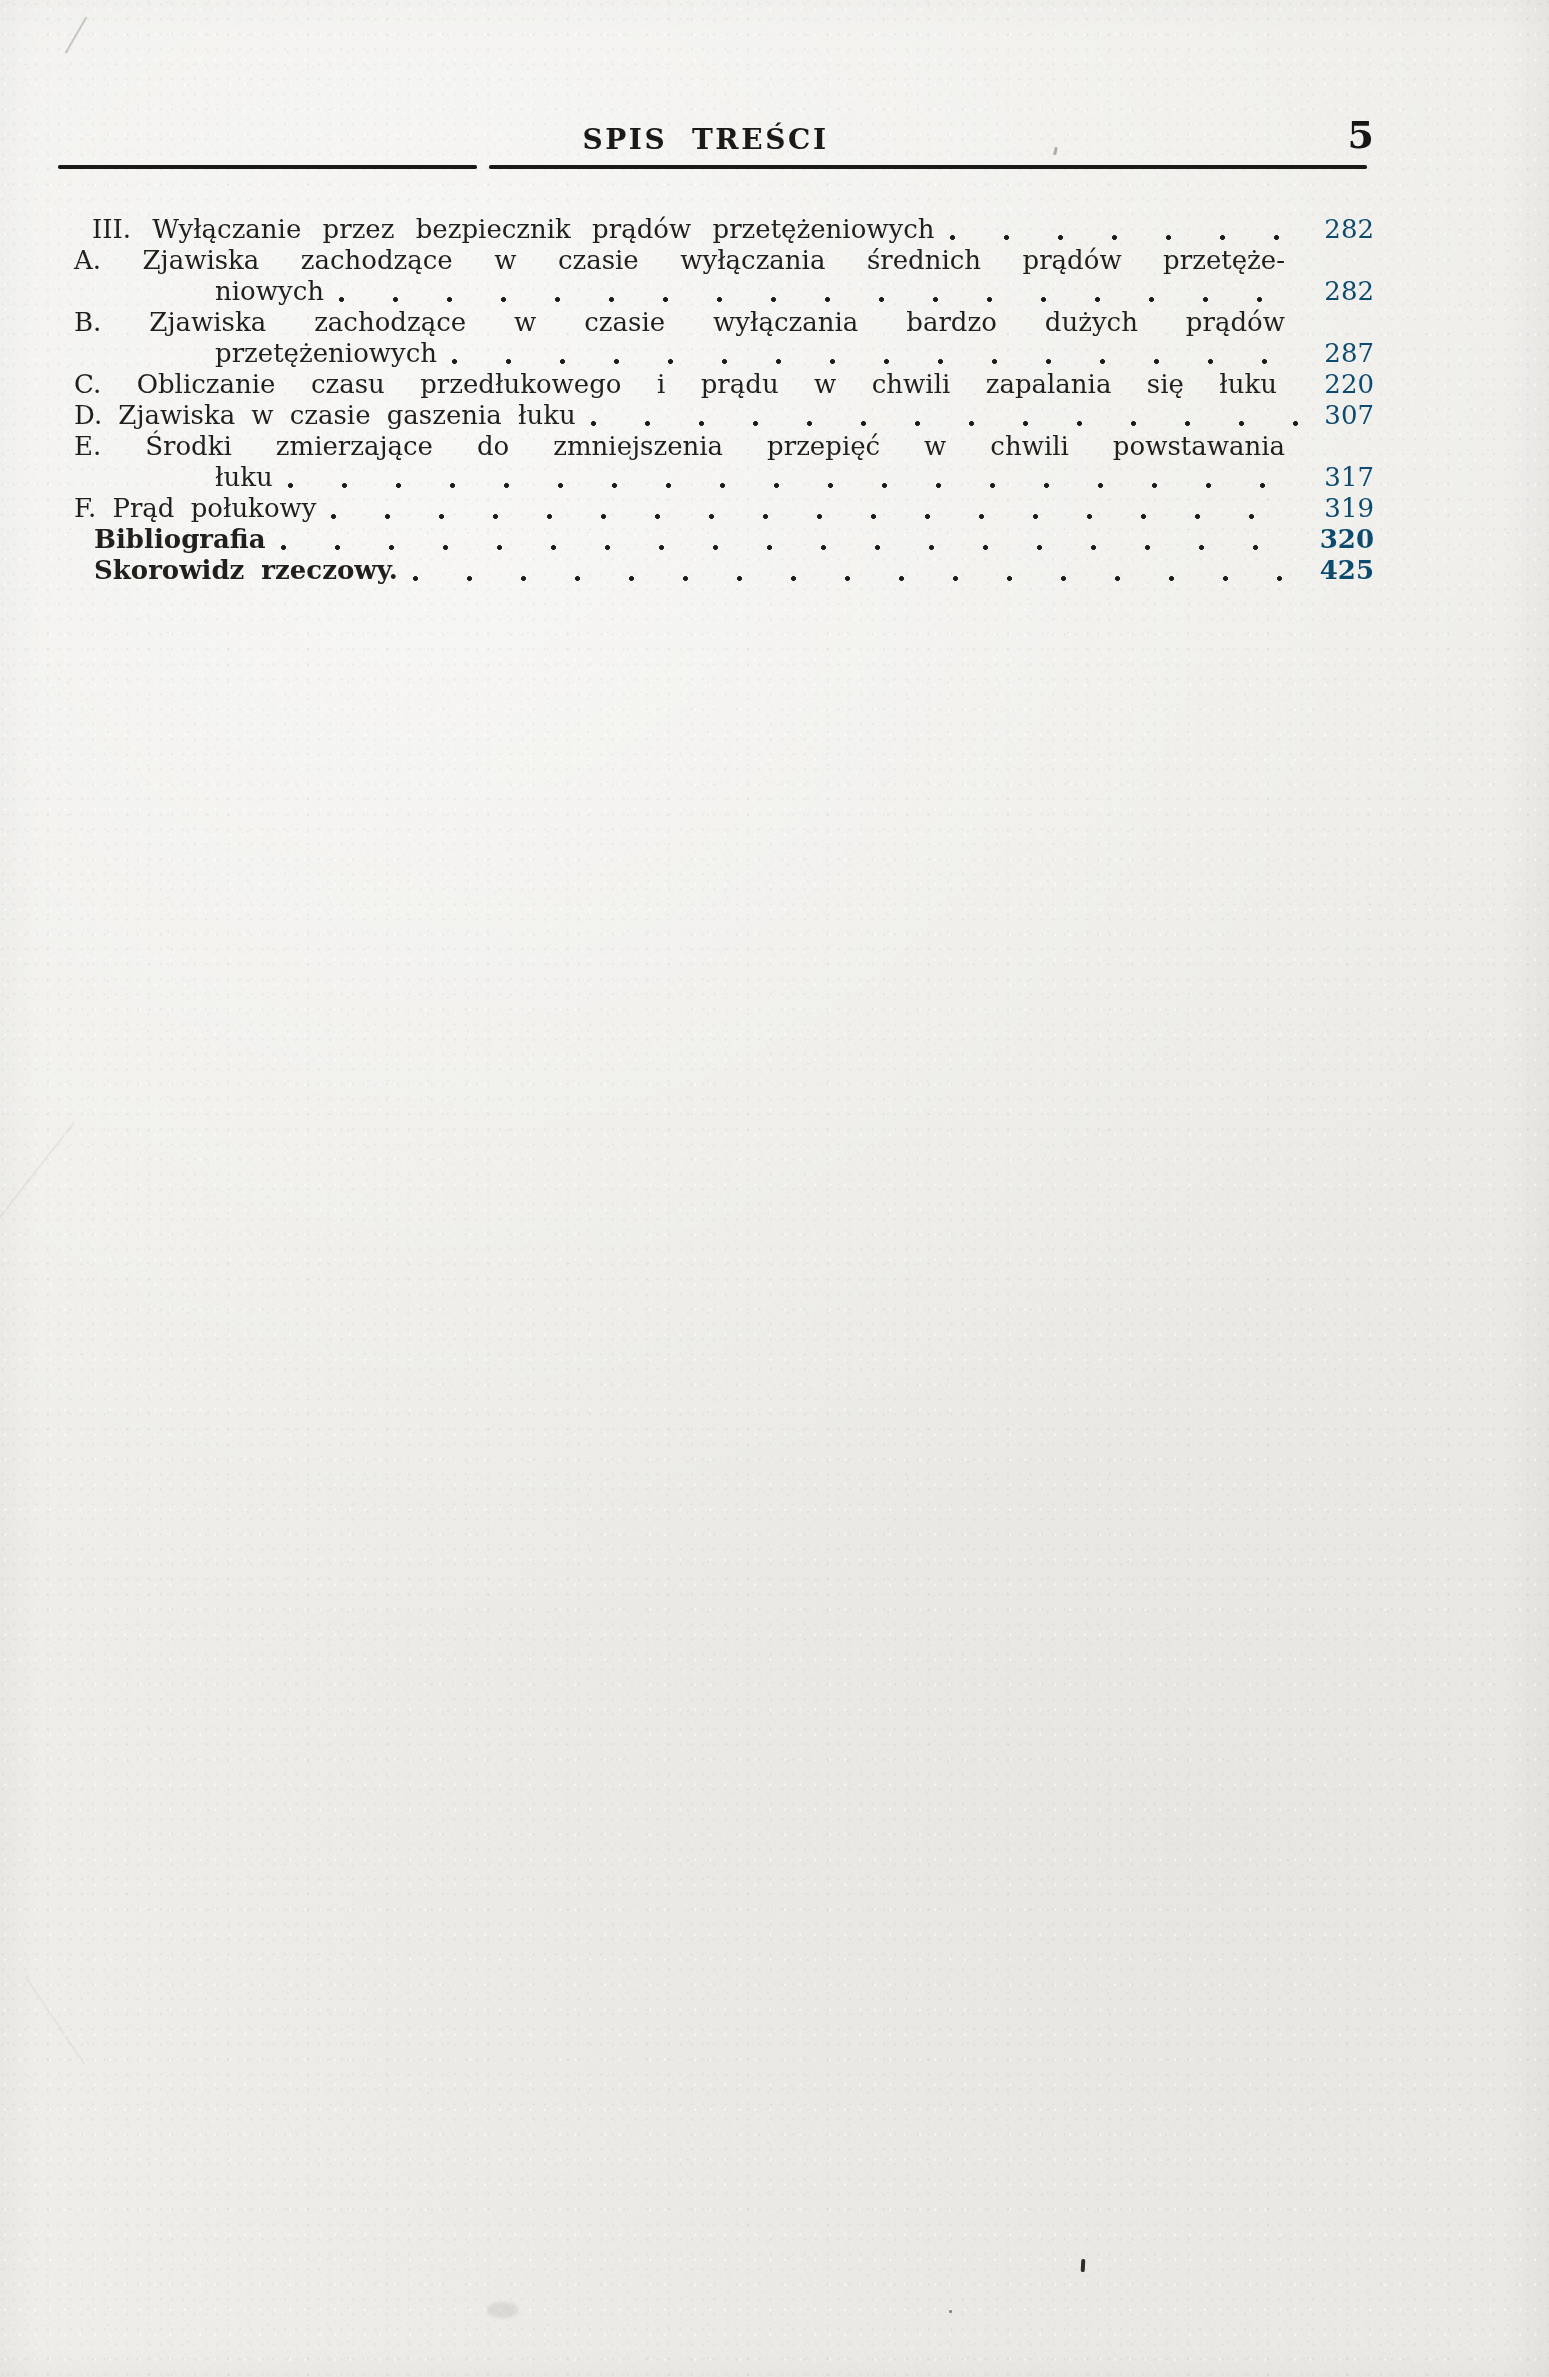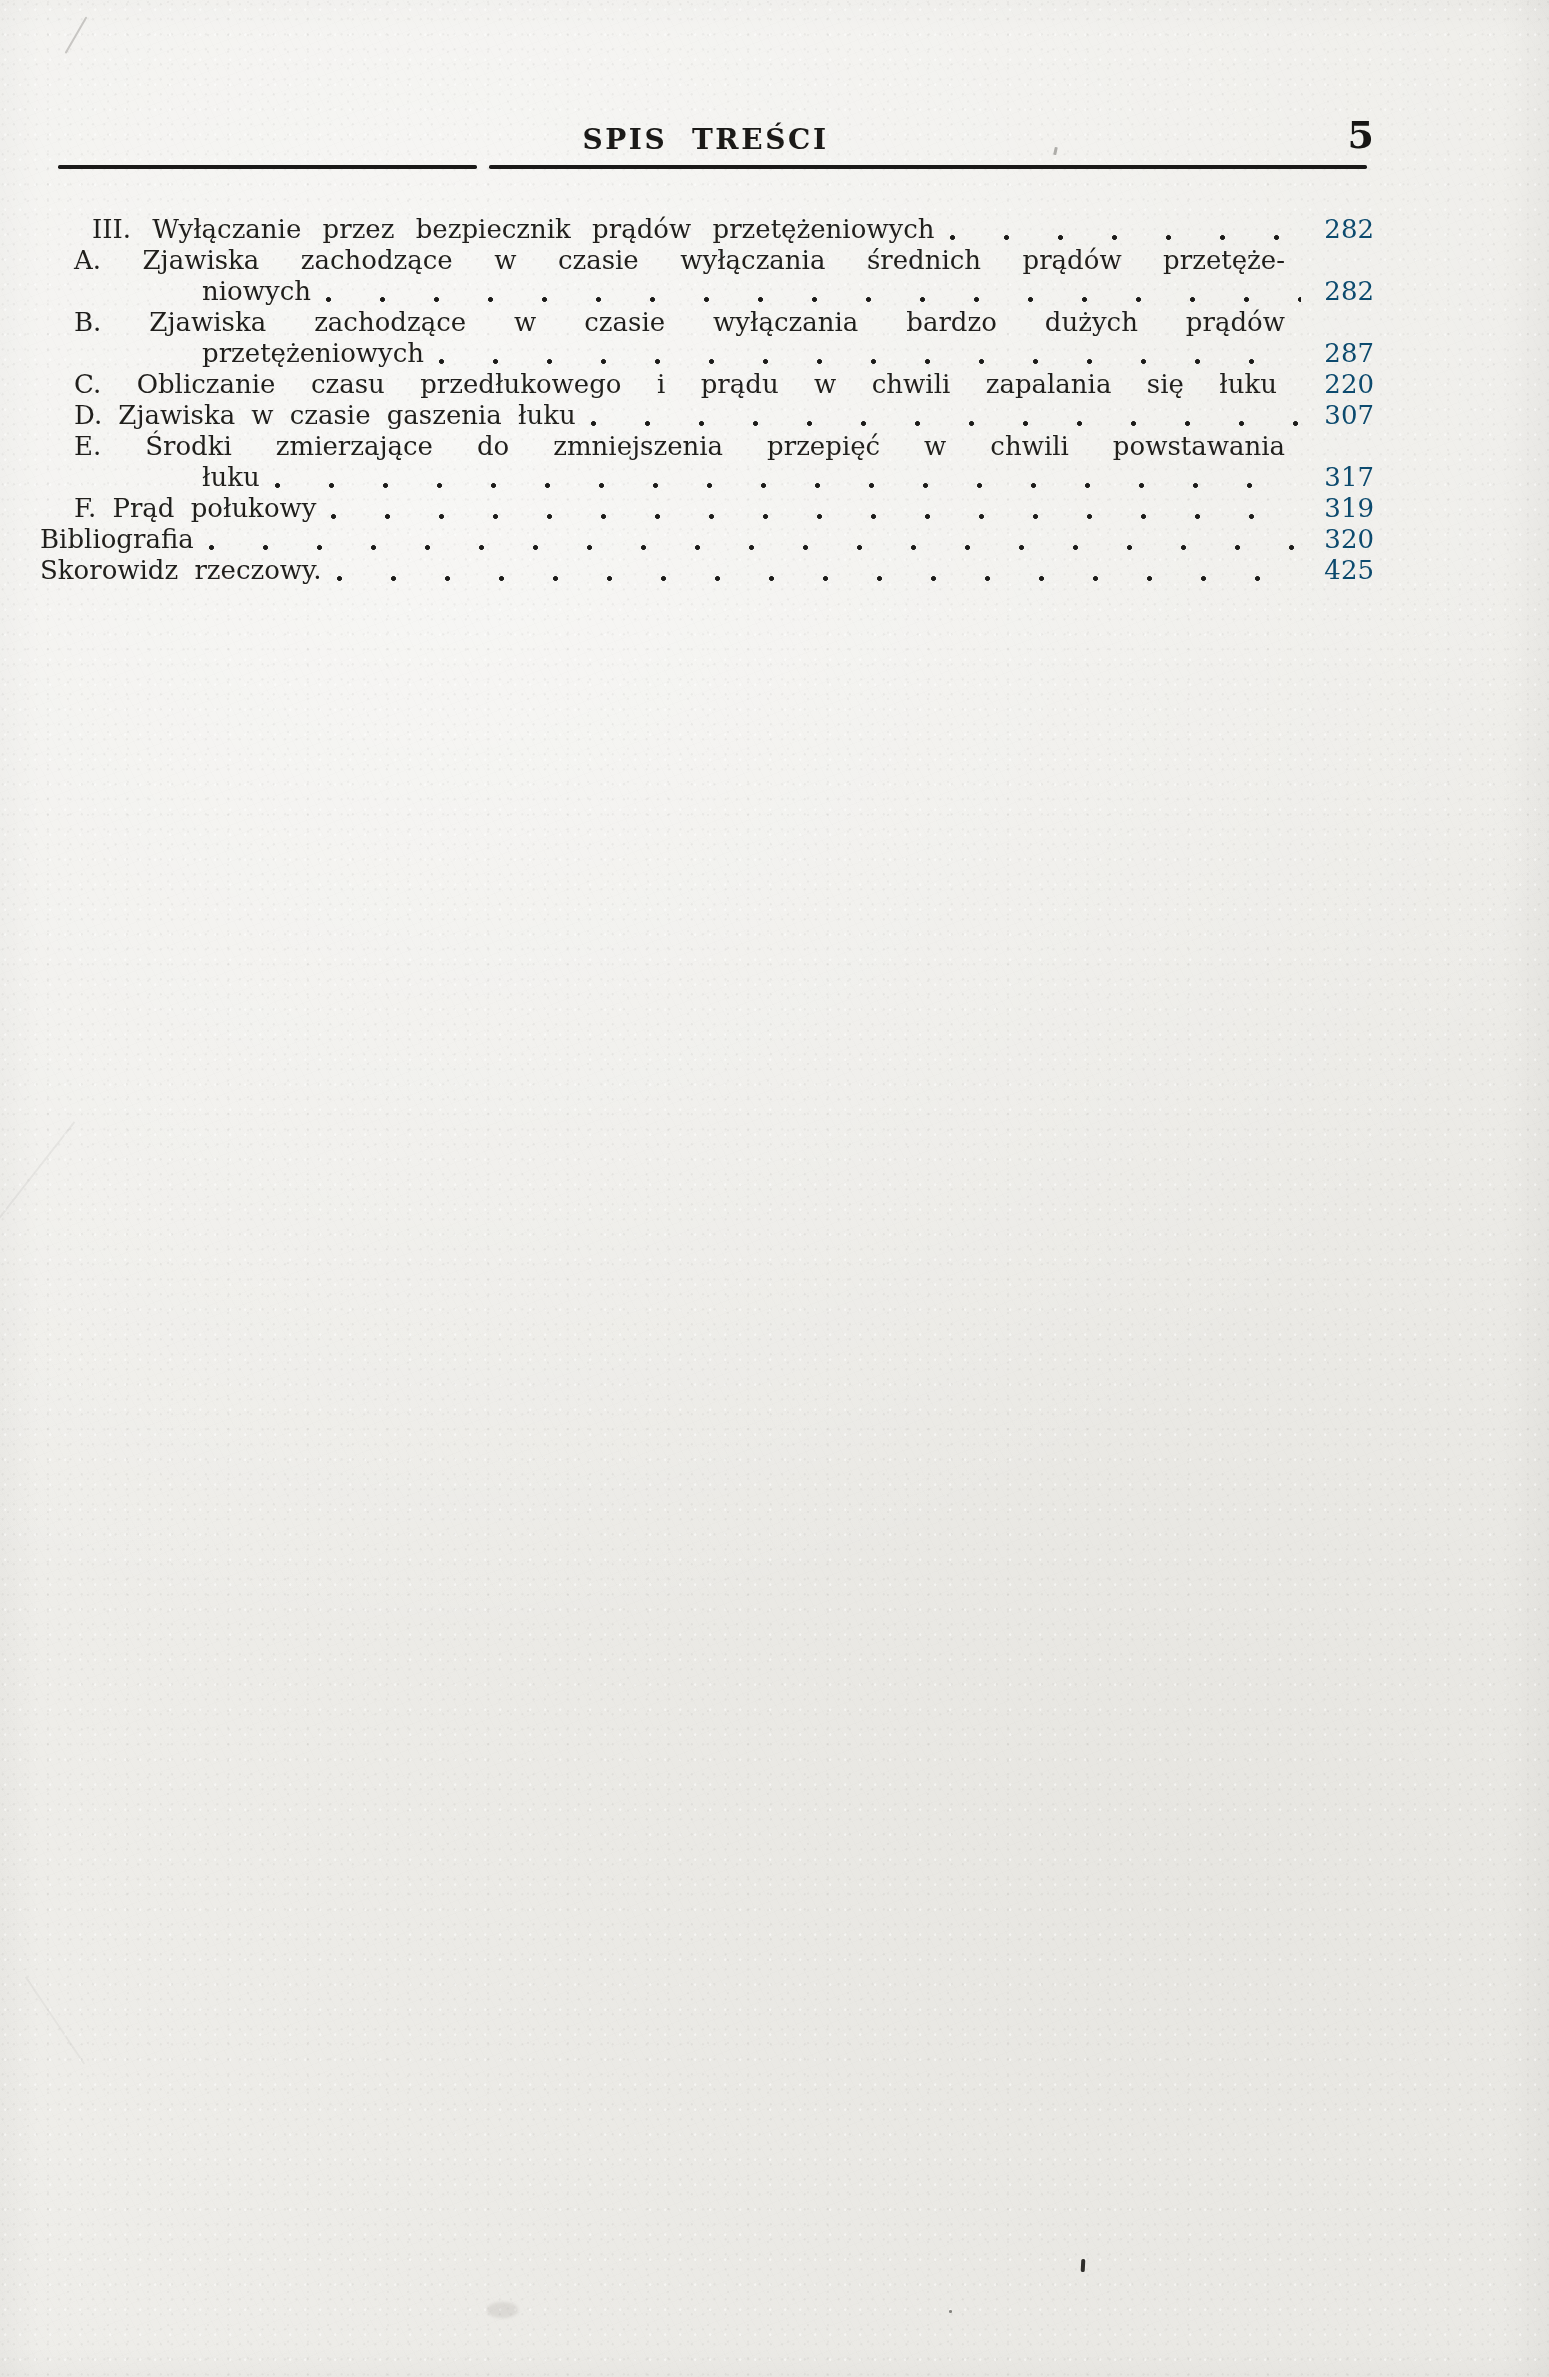--- a/index.html
+++ b/index.html
@@ -55,22 +55,22 @@
     display: flex; align-items: baseline;
     height: 31px; line-height: 31px;
     font-size: 26px;
     padding-right: 176px;
     word-spacing: 7.9px;
   }
   .row .text { white-space: pre; color: #201f1c; }
   .indent-roman  { padding-left: 92px; }
   .indent-roman .text { word-spacing: 13px; }
   .indent-letter { padding-left: 74px; }
-  .indent-cont   { padding-left: 202px; }
-  .indent-flush  { padding-left: 40px; }
+  .indent-cont   { padding-left: 202px; margin-left: 13px; }
+  .indent-flush  { padding-left: 94px; font-weight: bold; }
   .row.justify .text {
     flex: 1 1 auto;
     white-space: normal;
     text-align: justify; text-align-last: justify;
     margin-right: 89px;
   }
   .row.justify.has-page .text { margin-right: 27px; }
   .leader {
     flex: 1 1 auto;
     align-self: flex-end;

